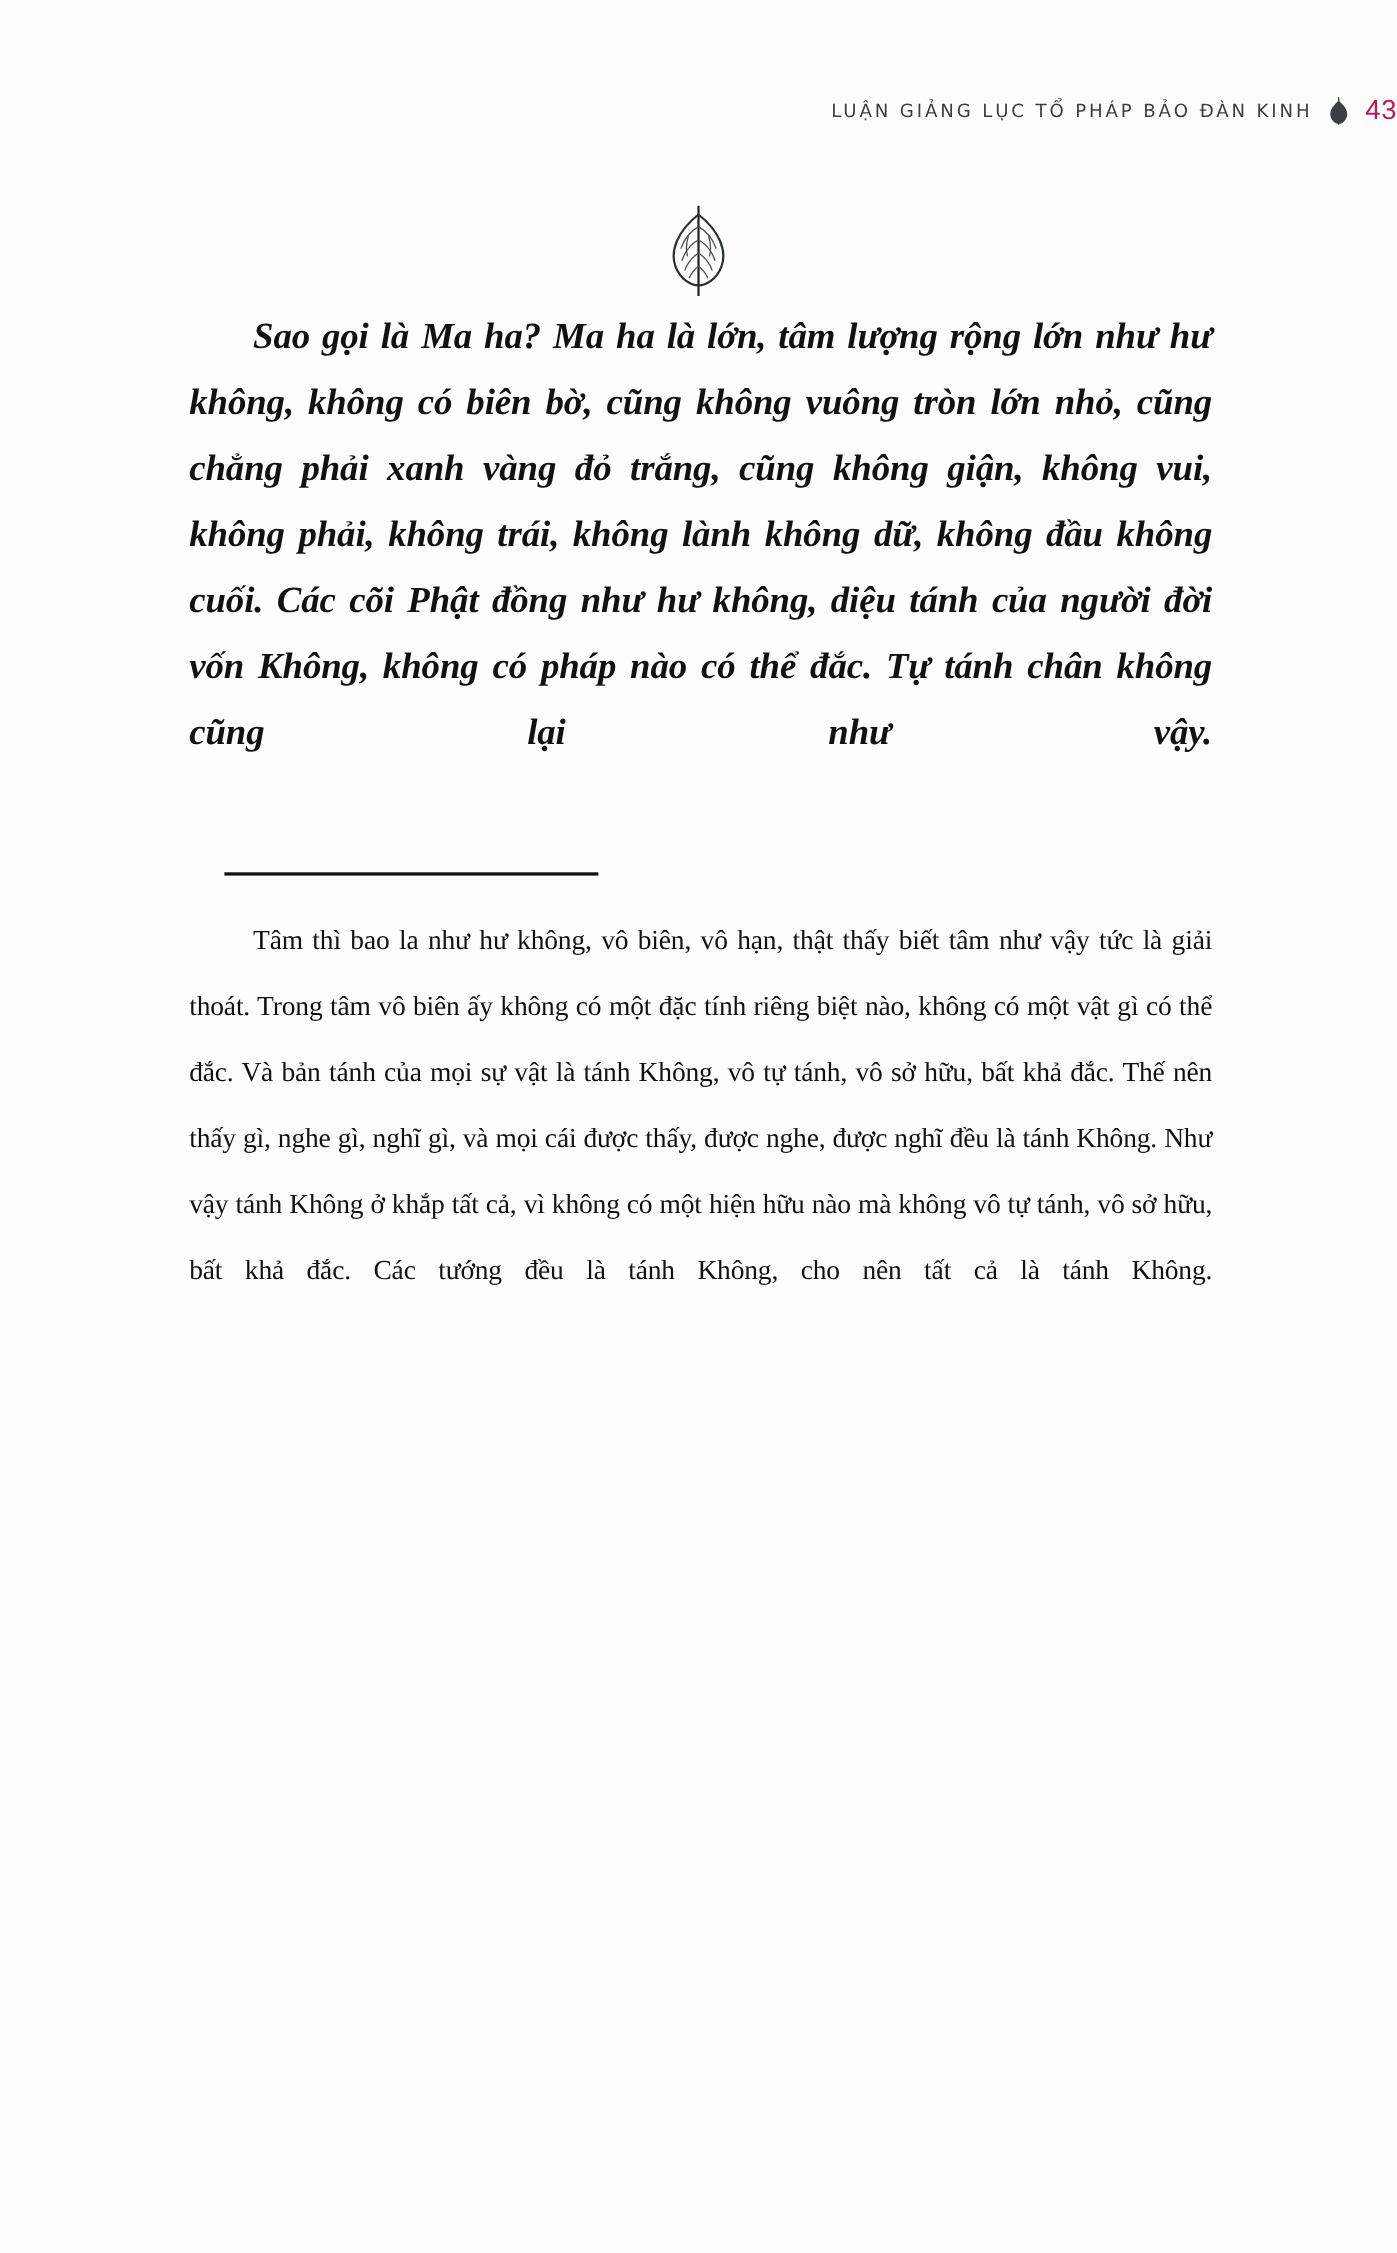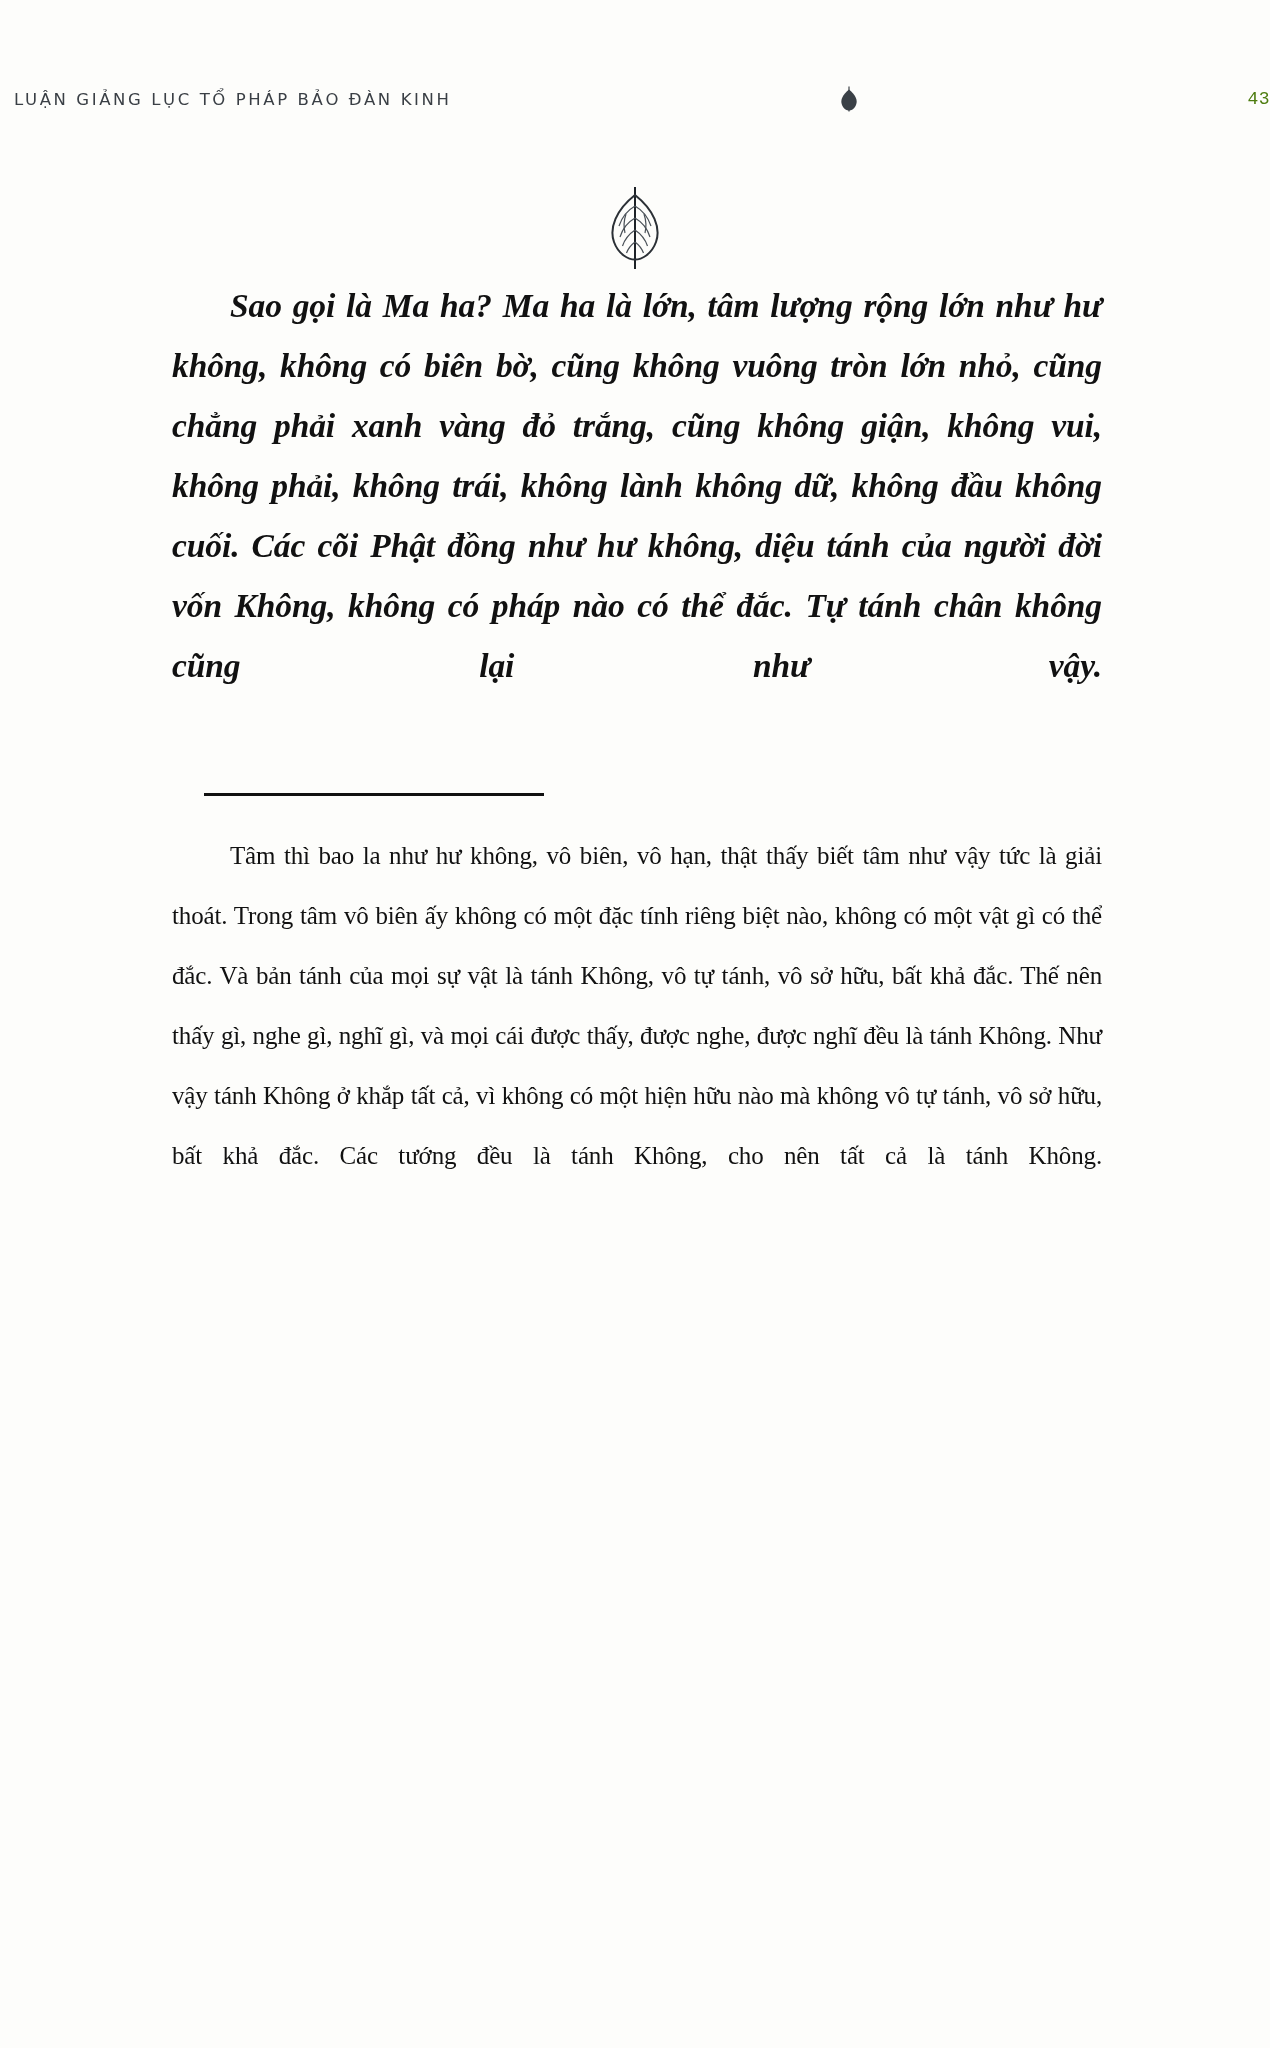--- a/index.html
+++ b/index.html
@@ -17,40 +17,40 @@
     color: #111111;
   }
 
   
   .running-head {
     position: absolute;
     top: 86px;
     left: 14px;
     right: 0;
     display: flex;
-    justify-content: space-between;
+    justify-content: flex-end;
     align-items: center;
     gap: 14px;
   }
   .running-head-title {
     font-family: "DejaVu Sans", "Liberation Sans", sans-serif;
     font-size: 16.5px;
     letter-spacing: 2.6px;
     color: #3a3f45;
     white-space: nowrap;
     font-weight: 400;
   }
   .head-leaf {
     display: inline-block;
     line-height: 0;
   }
   .page-number {
-    font-family: Liberation Mono, monospace;
-    font-size: 18px;
-    color: #4d7c0f;
+    font-family: Liberation Sans, sans-serif;
+    font-size: 25px;
+    color: #be185d;
     letter-spacing: 0.5px;
   }
 
   
   .ornament {
     position: absolute;
     top: 186px;
     left: 0;
     right: 0;
     display: flex;

